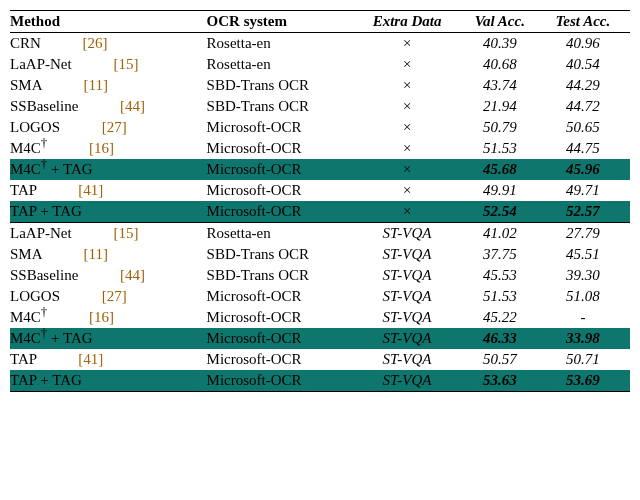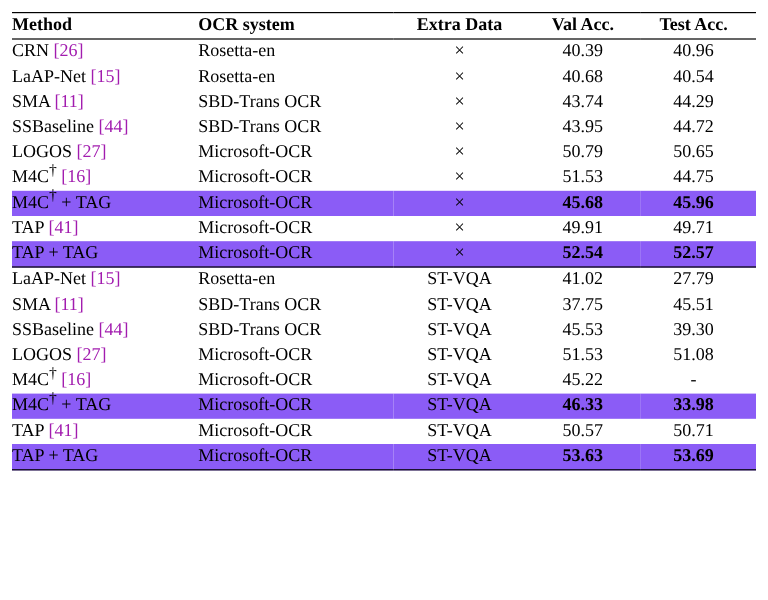--- a/index.html
+++ b/index.html
@@ -14,36 +14,38 @@
     border-collapse: collapse;
     width: 620px;
   }
   td, th {
     padding: 2px 8px 2px 0;
     text-align: left;
     white-space: nowrap;
   }
   .num {
     text-align: center;
+    font-style: italic;
   }
   .hdr {
     border-top: 1.2px solid #000;
     border-bottom: 0.7px solid #000;
   }
   .midsep td {
     border-top: 0.7px solid #000;
   }
   .botsep td {
     border-bottom: 1.2px solid #000;
   }
   .ref {
-    color: #a21caf;
+    color: #a16207;
+    margin-left: 38px;
   }
   .shade {
-    background: #8b5cf6;
+    background: #0f766e;
   }
   .bold {
     font-weight: bold;
     text-align: center;
   }
   .dag {
     font-size: 13px;
     vertical-align: super;
     line-height: 0;
   }
@@ -80,21 +82,21 @@
         <td><span>SMA</span> <span class="ref">[11]</span></td>
         <td>SBD-Trans OCR</td>
         <td class="num">×</td>
         <td class="num">43.74</td>
         <td class="num">44.29</td>
       </tr>
       <tr>
         <td><span>SSBaseline</span> <span class="ref">[44]</span></td>
         <td>SBD-Trans OCR</td>
         <td class="num">×</td>
-        <td class="num">43.95</td>
+        <td class="num">21.94</td>
         <td class="num">44.72</td>
       </tr>
       <tr>
         <td><span>LOGOS</span> <span class="ref">[27]</span></td>
         <td>Microsoft-OCR</td>
         <td class="num">×</td>
         <td class="num">50.79</td>
         <td class="num">50.65</td>
       </tr>
       <tr>

